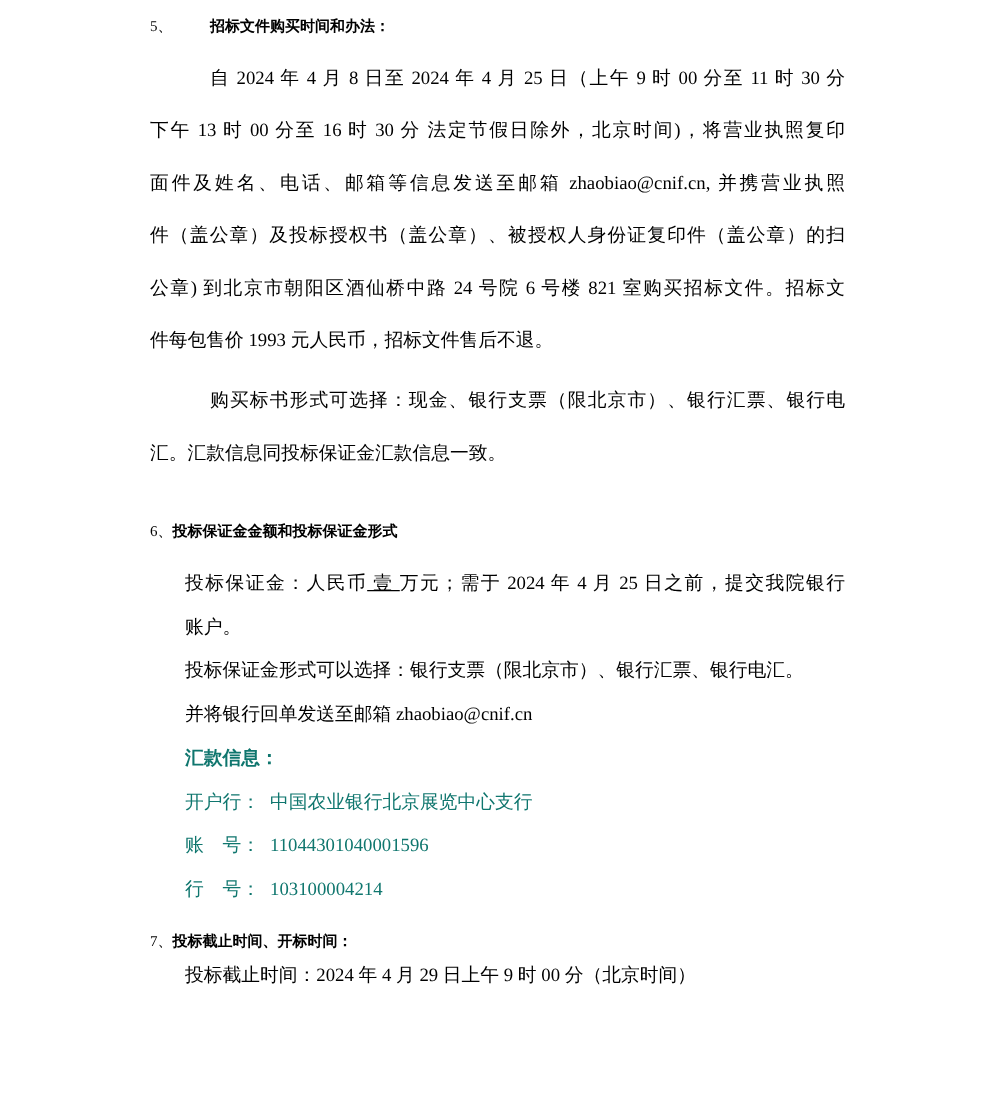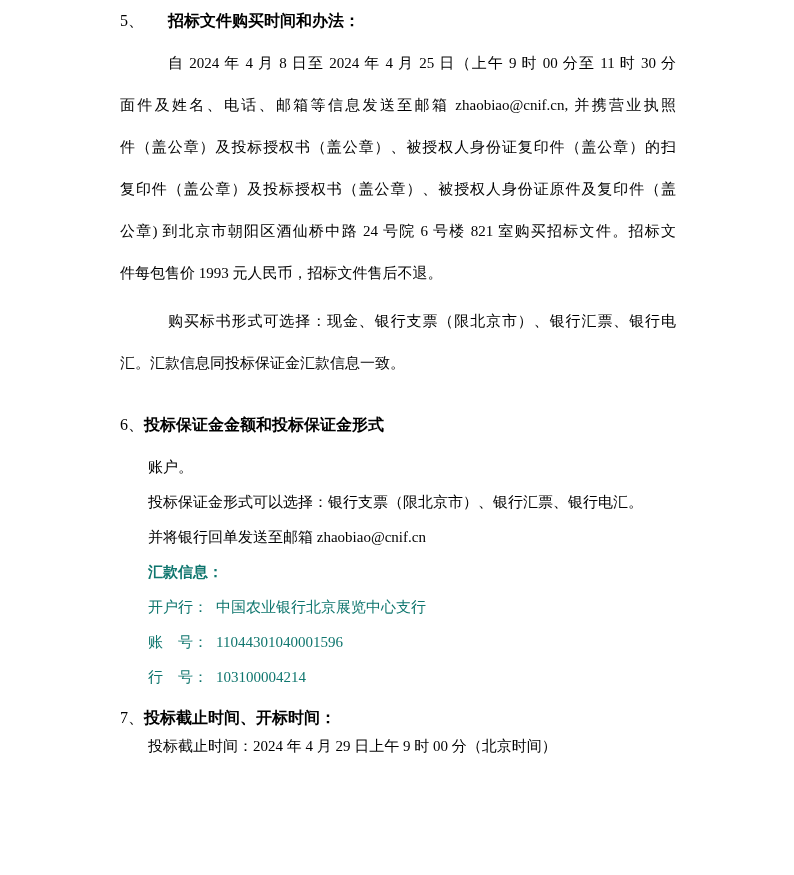--- a/index.html
+++ b/index.html
@@ -8,21 +8,21 @@
     width: 794px;
     height: 875px;
     background: #ffffff;
     box-sizing: border-box;
     padding: 8px 118px 0 120px;
     font-family: "Liberation Serif", "DejaVu Serif", serif;
     font-size: 15px;
     color: #000000;
     overflow: hidden;
   }
-  .hrow { line-height: 26px; font-size: 16px; }
+  .hrow { line-height: 26px; font-size: 12px; }
   .htext { font-weight: bold; }
   .secnum { font-weight: normal; }
   .secnum.wide { display: inline-block; width: 48px; }
   .para .line { line-height: 42px; }
   .para1 { margin-top: 8px; }
   .para2 { margin-top: 6px; }
   .indent { padding-left: 48px; }
   .fill { text-align: justify; text-align-last: justify; }
   .h6 { margin-top: 28px; }
   .h7 { margin-top: 10px; }
@@ -39,37 +39,40 @@
 <body>
 
 <div class="doc">
 
   <div class="hrow h5">
     <span class="secnum wide">5、</span><span class="htext">招标文件购买时间和办法：</span>
   </div>
 
   <div class="para para1">
     <div class="line fill indent">自 2024 年 4 月 8 日至 2024 年 4 月 25 日（上午 9 时 00 分至 11 时 30 分</div>
+    <div class="line fill">下午 13 时 00 分至 16 时 30 分 法定节假日除外，北京时间)，将营业执照复印</div>
     <div class="line fill">面件及姓名、电话、邮箱等信息发送至邮箱 zhaobiao@cnif.cn, 并携营业执照</div>
     <div class="line fill">件（盖公章）及投标授权书（盖公章）、被授权人身份证复印件（盖公章）的扫</div>
-    <div class="line fill">复印件（盖公章）及投标授权书（盖公章）、被授权人身份证原件及复印件（盖</div>
     <div class="line fill">公章) 到北京市朝阳区酒仙桥中路 24 号院 6 号楼 821 室购买招标文件。招标文</div>
     <div class="line">件每包售价 1993 元人民币，招标文件售后不退。</div>
   </div>
 
   <div class="para para2">
     <div class="line fill indent">购买标书形式可选择：现金、银行支票（限北京市）、银行汇票、银行电</div>
     <div class="line">汇。汇款信息同投标保证金汇款信息一致。</div>
   </div>
 
   <div class="hrow h6">
     <span class="secnum">6、</span><span class="htext">投标保证金金额和投标保证金形式</span>
   </div>
 
   <div class="sec6body">
+    <div class="line fill">
+      <span>投标保证金：人民币</span><span class="u"> 壹 </span><span>万元；需于 2024 年 4 月 25 日之前，提交我院银行</span>
+    </div>
     <div class="line">账户。</div>
     <div class="line">投标保证金形式可以选择：银行支票（限北京市）、银行汇票、银行电汇。</div>
     <div class="line">并将银行回单发送至邮箱 zhaobiao@cnif.cn</div>
 
     <div class="line red bold">汇款信息：</div>
     <div class="line red">
       <span class="lab">开户行：</span><span>中国农业银行北京展览中心支行</span>
     </div>
     <div class="line red">
       <span class="lab">账　号：</span><span>11044301040001596</span>

